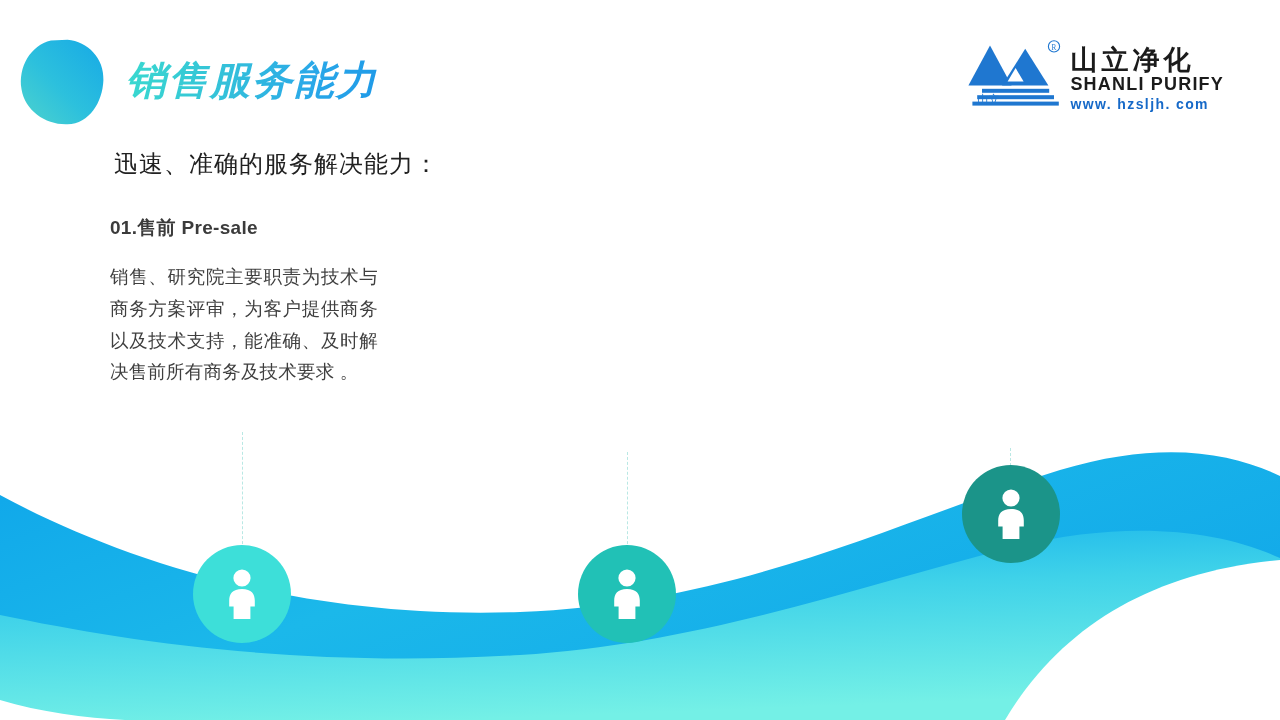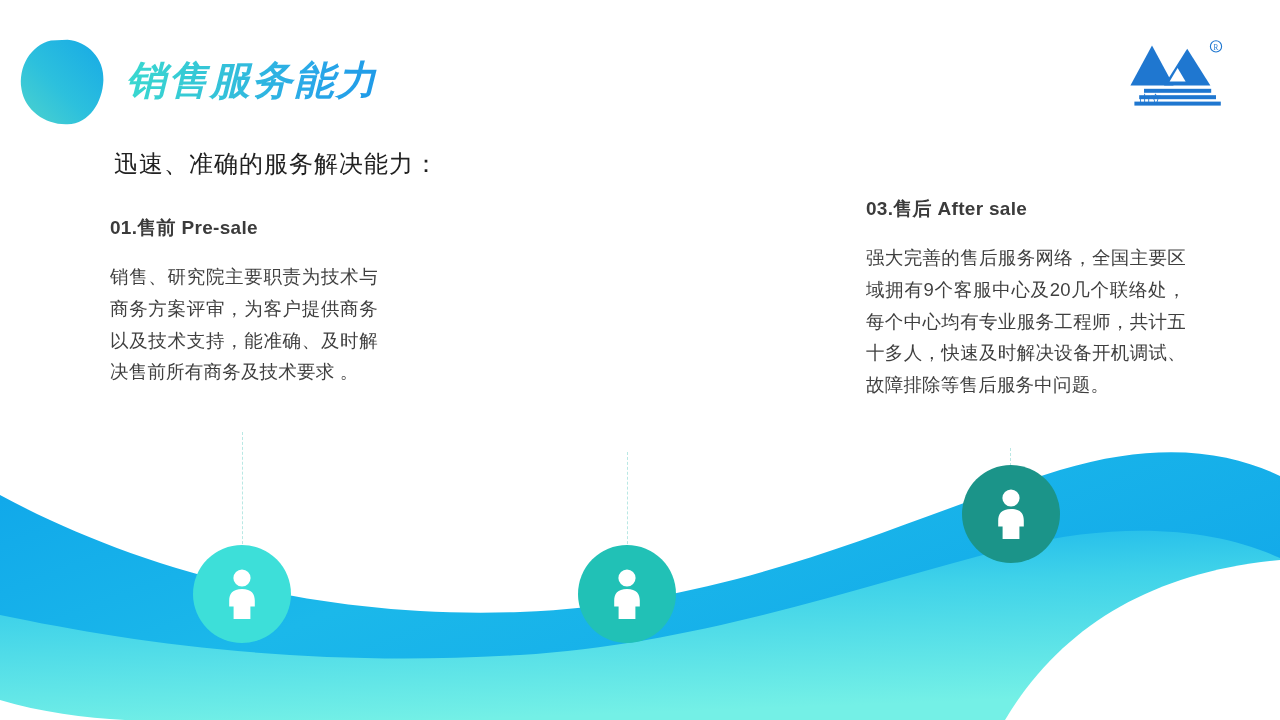--- a/index.html
+++ b/index.html
@@ -195,34 +195,35 @@
       <polygon points="30,12 57,62 3,62" fill="#1f77d0"></polygon>
       <polygon points="74,16 103,62 45,62" fill="#1f77d0"></polygon>
       <polygon points="62,40 72,57 52,57" fill="#ffffff"></polygon>
       <rect x="20" y="66" width="84" height="5" fill="#1f77d0"></rect>
       <rect x="14" y="74" width="96" height="5" fill="#1f77d0"></rect>
       <rect x="8" y="82" width="108" height="5" fill="#1f77d0"></rect>
       <circle cx="110" cy="13" r="7" fill="none" stroke="#1f77d0" stroke-width="1.4"></circle>
       <text x="110" y="17" font-size="9" text-anchor="middle" fill="#1f77d0" font-family="Liberation Serif, serif">R</text>
       <text x="14" y="84" font-size="14" fill="#1f77d0" font-family="Liberation Sans, sans-serif">山立</text>
     </svg>
+    <div class="logo-text">
+      <div class="logo-cn">山立净化</div>
+      <div class="logo-en">SHANLI PURIFY</div>
+      <div class="logo-url">www. hzsljh. com</div>
+    </div>
   </div>
 
   <div class="subtitle">迅速、准确的服务解决能力：</div>
 
   <div class="column" id="col-1">
     <div class="col-heading">01.售前  Pre-sale</div>
     <div class="col-body">销售、研究院主要职责为技术与商务方案评审，为客户提供商务以及技术支持，能准确、及时解决售前所有商务及技术要求 。</div>
   </div>
 
 
-  <div class="column" id="col-3">
-    <div class="col-heading">03.售后 After sale</div>
-    <div class="col-body">强大完善的售后服务网络，全国主要区域拥有9个客服中心及20几个联络处，每个中心均有专业服务工程师，共计五十多人，快速及时解决设备开机调试、故障排除等售后服务中问题。</div>
-  </div>
 
   <div class="connector" id="connector-1"></div>
   <div class="connector" id="connector-2"></div>
   <div class="connector" id="connector-3"></div>
 
   <div class="node" id="node-1" style="background: rgb(61, 223, 217);">
     <svg viewBox="0 0 44 54">
       <circle cx="22" cy="11" r="8.6" fill="#ffffff"></circle>
       <path d="M22,22 C12.4,22 9.2,27 9.2,33.6 L9.2,39.5 L13.6,39.5 L13.6,52 L30.4,52 L30.4,39.5 L34.8,39.5 L34.8,33.6 C34.8,27 31.6,22 22,22 Z" fill="#ffffff"></path>
     </svg>

